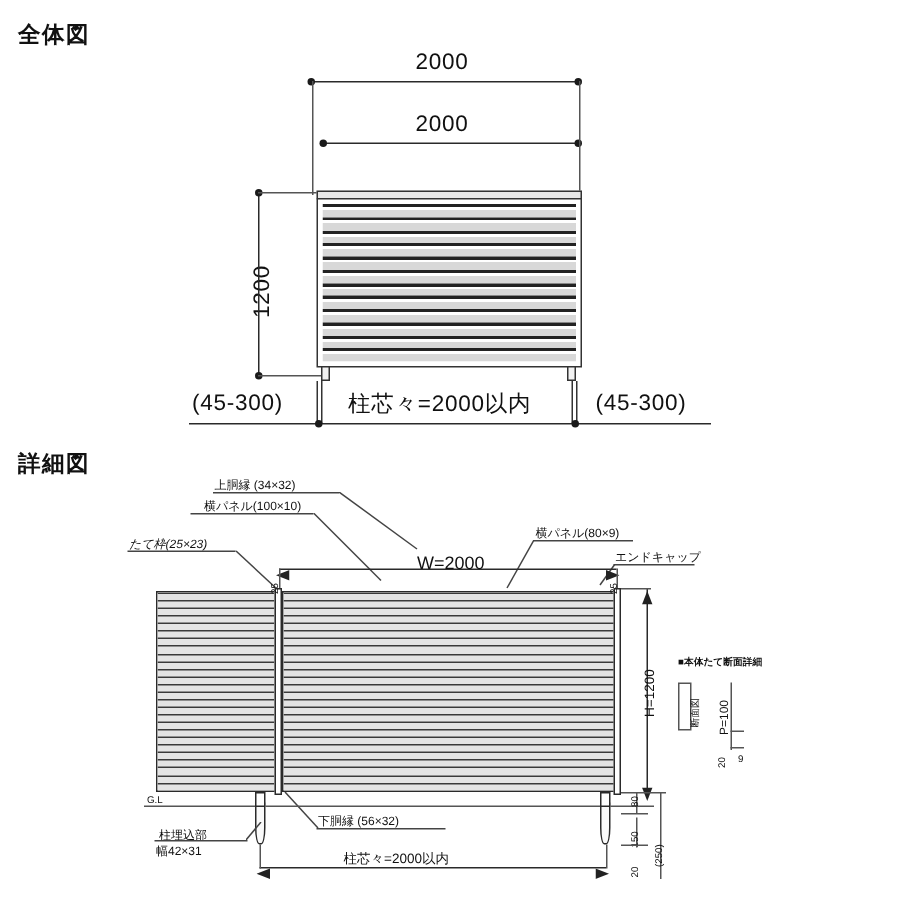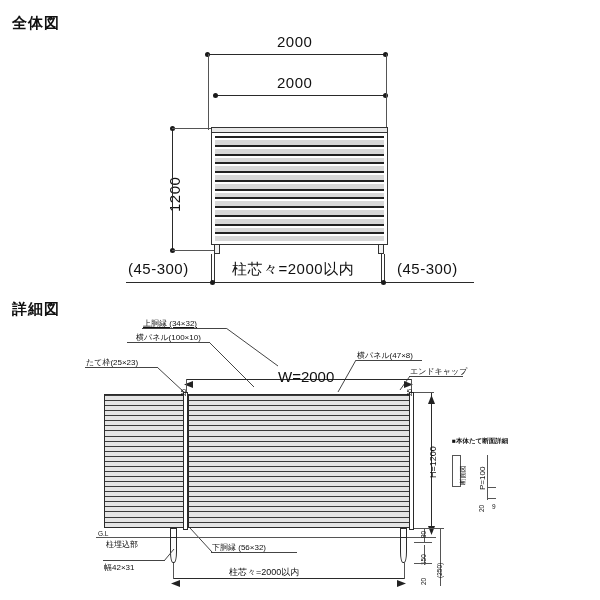--- a/index.html
+++ b/index.html
@@ -119,45 +119,45 @@
   <div class="hline" style="left:126px;top:282px;width:348px;"></div>
   <div class="dot" style="left:210px;top:279.5px;"></div>
   <div class="dot" style="left:381px;top:279.5px;"></div>
 
   <div class="dimtxt" style="left:128px;top:260px;">(45-300)</div>
   <div class="dimtxt" style="left:232px;top:260px;">柱芯々=2000以内</div>
   <div class="dimtxt" style="left:397px;top:260px;">(45-300)</div>
 
   <div class="abs sec-title" style="left:12px;top:300px;">詳細図</div>
 
-  <div class="lbl" style="left:143px;top:318px;text-decoration:underline;">上胴縁 (34×32)</div>
+  <div class="lbl" style="left:143px;top:318px;">上胴縁 (34×32)</div>
   <div class="hline lead" style="left:142px;top:328px;width:84px;"></div>
   <div class="abs" style="left:226px;top:328px;width:60px;height:40px;">
     <svg width="60" height="40" viewBox="0 0 60 40">
         <line x1="0" y1="0" x2="52" y2="38" stroke="#444" stroke-width="1"></line>
       </svg>
   </div>
 
   <div class="lbl" style="left:136px;top:332px;">横パネル(100×10)</div>
   <div class="hline lead" style="left:127px;top:342px;width:82px;"></div>
   <div class="abs" style="left:209px;top:342px;width:52px;height:48px;">
     <svg width="52" height="48" viewBox="0 0 52 48">
         <line x1="0" y1="0" x2="45" y2="45" stroke="#444" stroke-width="1"></line>
       </svg>
   </div>
 
-  <div class="lbl" style="left:86px;top:357px;">たて枠(25×23)</div>
+  <div class="lbl" style="left:86px;top:357px;font-style:italic;">たて枠(25×23)</div>
   <div class="hline lead" style="left:85px;top:367px;width:72px;"></div>
   <div class="abs" style="left:157px;top:367px;width:34px;height:30px;">
     <svg width="34" height="30" viewBox="0 0 34 30">
         <line x1="0" y1="0" x2="28" y2="26" stroke="#444" stroke-width="1"></line>
       </svg>
   </div>
 
-  <div class="lbl" style="left:357px;top:350px;">横パネル(47×8)</div>
+  <div class="lbl" style="left:357px;top:350px;">横パネル(80×9)</div>
   <div class="hline lead" style="left:356px;top:360px;width:66px;"></div>
   <div class="abs" style="left:334px;top:360px;width:24px;height:34px;">
     <svg width="24" height="34" viewBox="0 0 24 34">
         <line x1="22" y1="0" x2="4" y2="32" stroke="#444" stroke-width="1"></line>
       </svg>
   </div>
 
   <div class="lbl" style="left:410px;top:366px;">エンドキャップ</div>
   <div class="hline lead" style="left:409px;top:376px;width:54px;"></div>
   <div class="abs" style="left:398px;top:376px;width:14px;height:16px;">
@@ -170,21 +170,21 @@
   <div class="abs" style="left:184px;top:375px;">
     <svg width="9" height="9" viewBox="0 0 9 9">
         <polygon points="0,4.5 9,1 9,8" fill="#222"></polygon>
       </svg>
   </div>
   <div class="abs" style="left:404px;top:375px;">
     <svg width="9" height="9" viewBox="0 0 9 9">
         <polygon points="9,4.5 0,1 0,8" fill="#222"></polygon>
       </svg>
   </div>
-  <div class="lbl" style="left:278px;top:368px;font-size:15px;">W=2000</div>
+  <div class="lbl" style="left:278px;top:368px;font-size:12px;">W=2000</div>
   <div class="vline thin" style="left:186px;top:379px;height:16px;"></div>
   <div class="vline thin" style="left:411px;top:379px;height:16px;"></div>
 
   <div class="d-panel" style="left:104px;top:394px;width:80px;height:134px;">
     <div class="d-slats" id="dt-slats-left">
         <div class="d-slat" style="height: 5.07692px; border-top: 1px solid rgb(58, 58, 58); background: rgb(228, 228, 228); box-sizing: border-box;"></div>
         <div class="d-slat" style="height: 5.07692px; border-top: 1px solid rgb(58, 58, 58); background: rgb(228, 228, 228); box-sizing: border-box;"></div>
         <div class="d-slat" style="height: 5.07692px; border-top: 1px solid rgb(58, 58, 58); background: rgb(228, 228, 228); box-sizing: border-box;"></div>
         <div class="d-slat" style="height: 5.07692px; border-top: 1px solid rgb(58, 58, 58); background: rgb(228, 228, 228); box-sizing: border-box;"></div>
         <div class="d-slat" style="height: 5.07692px; border-top: 1px solid rgb(58, 58, 58); background: rgb(228, 228, 228); box-sizing: border-box;"></div>
@@ -286,21 +286,21 @@
 
   <div class="glline" style="left:96px;top:537px;width:340px;"></div>
   <div class="lbl tiny" style="left:98px;top:530px;">G.L</div>
 
   <div class="d-post" style="left:170px;top:535px;width:7px;height:28px;"></div>
   <div class="d-post" style="left:400px;top:535px;width:7px;height:28px;"></div>
 
   <div class="d-frame" style="left:170px;top:528px;width:7px;height:10px;"></div>
   <div class="d-frame" style="left:400px;top:528px;width:7px;height:10px;"></div>
 
-  <div class="lbl" style="left:106px;top:539px;">柱埋込部</div>
+  <div class="lbl" style="left:106px;top:551px;">柱埋込部</div>
   <div class="lbl" style="left:104px;top:562px;">幅42×31</div>
   <div class="hline lead" style="left:103px;top:560px;width:62px;"></div>
   <div class="abs" style="left:164px;top:548px;width:12px;height:13px;">
     <svg width="12" height="13" viewBox="0 0 12 13">
         <line x1="0" y1="12" x2="10" y2="0" stroke="#444" stroke-width="1"></line>
       </svg>
   </div>
 
   <div class="vline thin" style="left:424px;top:528px;height:14px;"></div>
   <div class="lbl vert tiny" style="left:420px;top:538px;">80</div>

